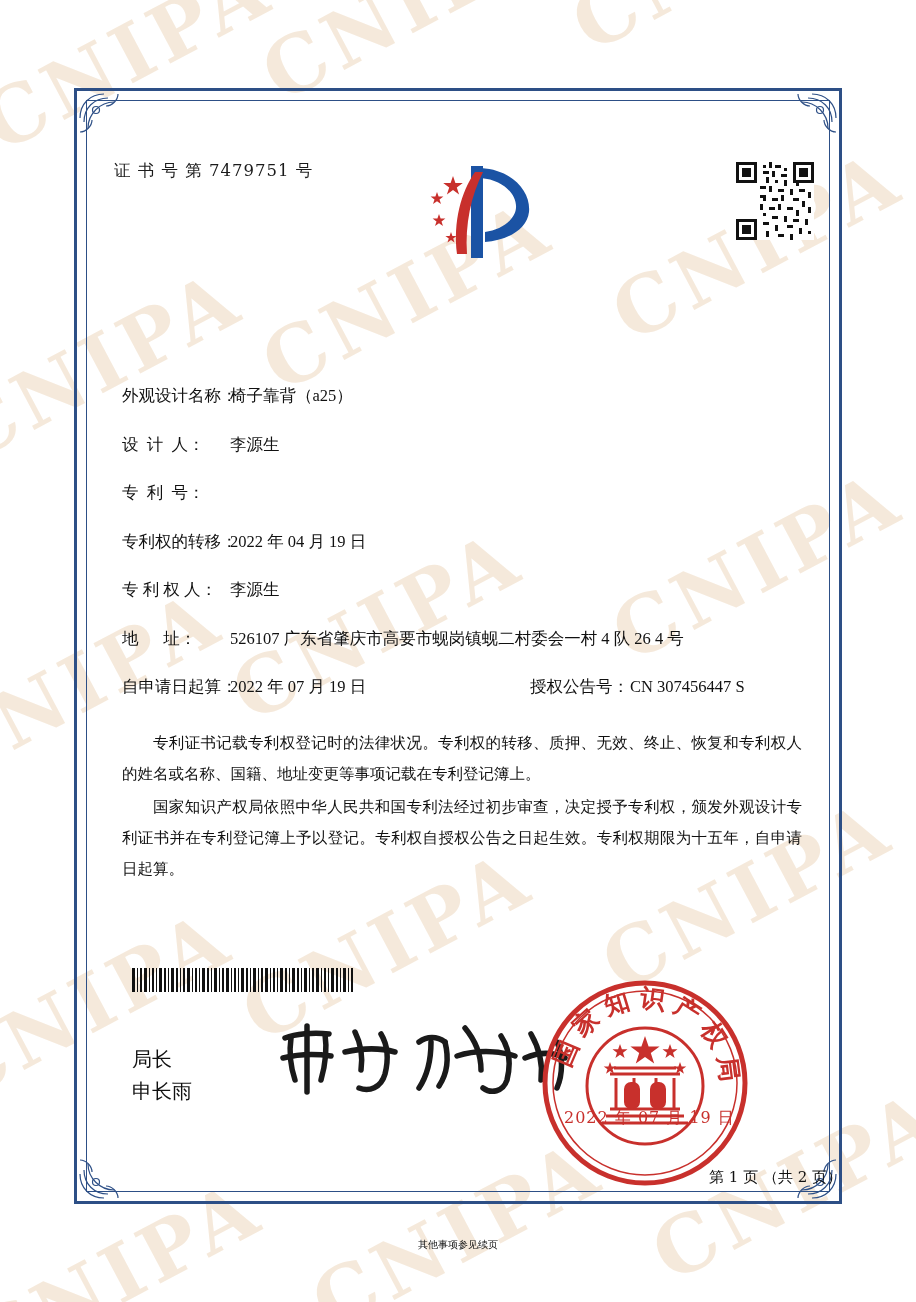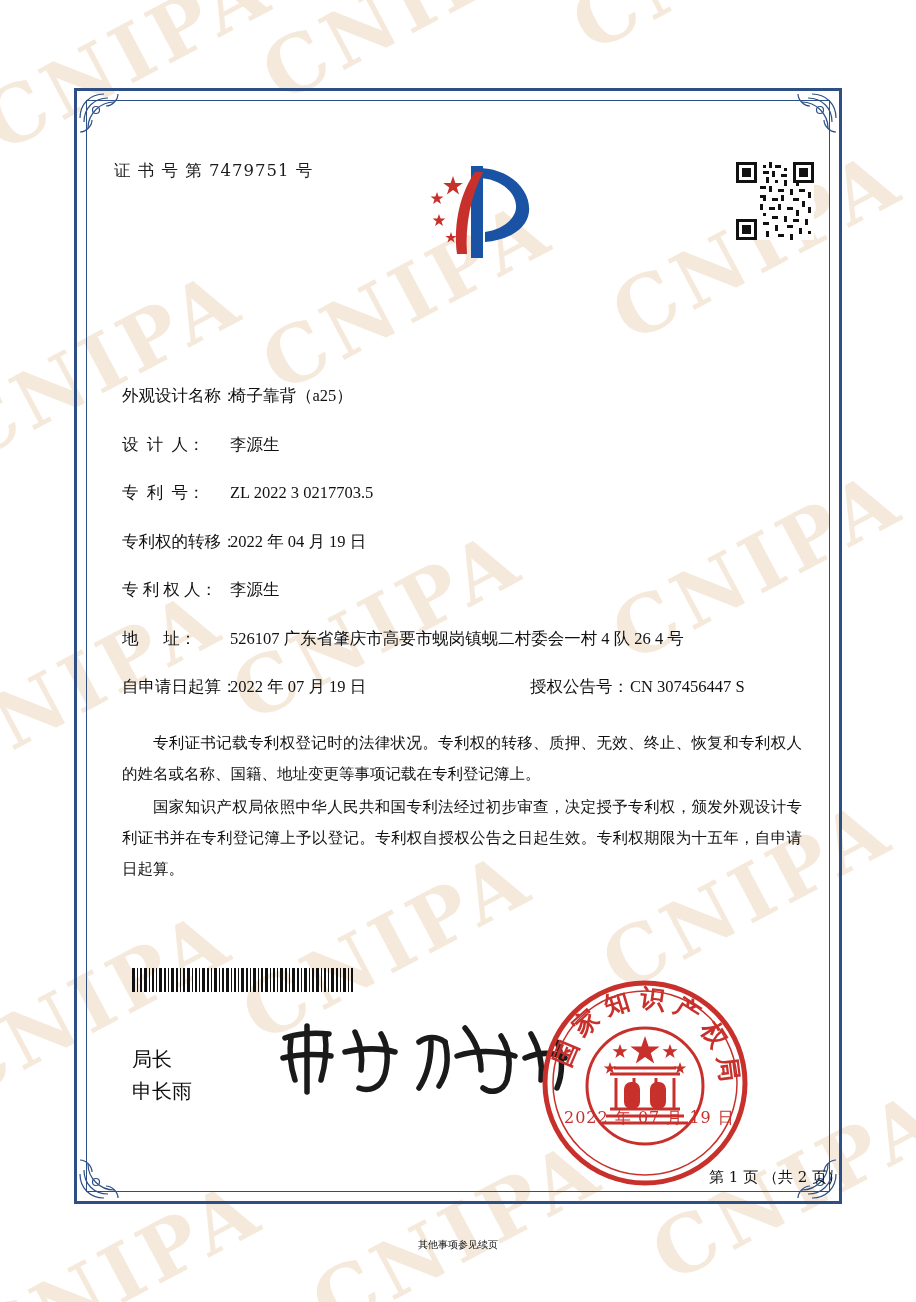--- a/index.html
+++ b/index.html
@@ -395,21 +395,20 @@
     <div class="field-row">
       <div class="field-label">外观设计名称：</div>
       <div class="field-value">椅子靠背（a25）</div>
     </div>
     <div class="field-row">
       <div class="field-label">设  计  人：</div>
       <div class="field-value">李源生</div>
     </div>
     <div class="field-row">
       <div class="field-label">专  利  号：</div>
-      <div class="field-value">ZL 2022 3 0217703.5</div>
     </div>
     <div class="field-row">
       <div class="field-label">专利权的转移：</div>
       <div class="field-value">2022 年 04 月 19 日</div>
     </div>
     <div class="field-row">
       <div class="field-label">专 利 权 人：</div>
       <div class="field-value">李源生</div>
     </div>
     <div class="field-row">

